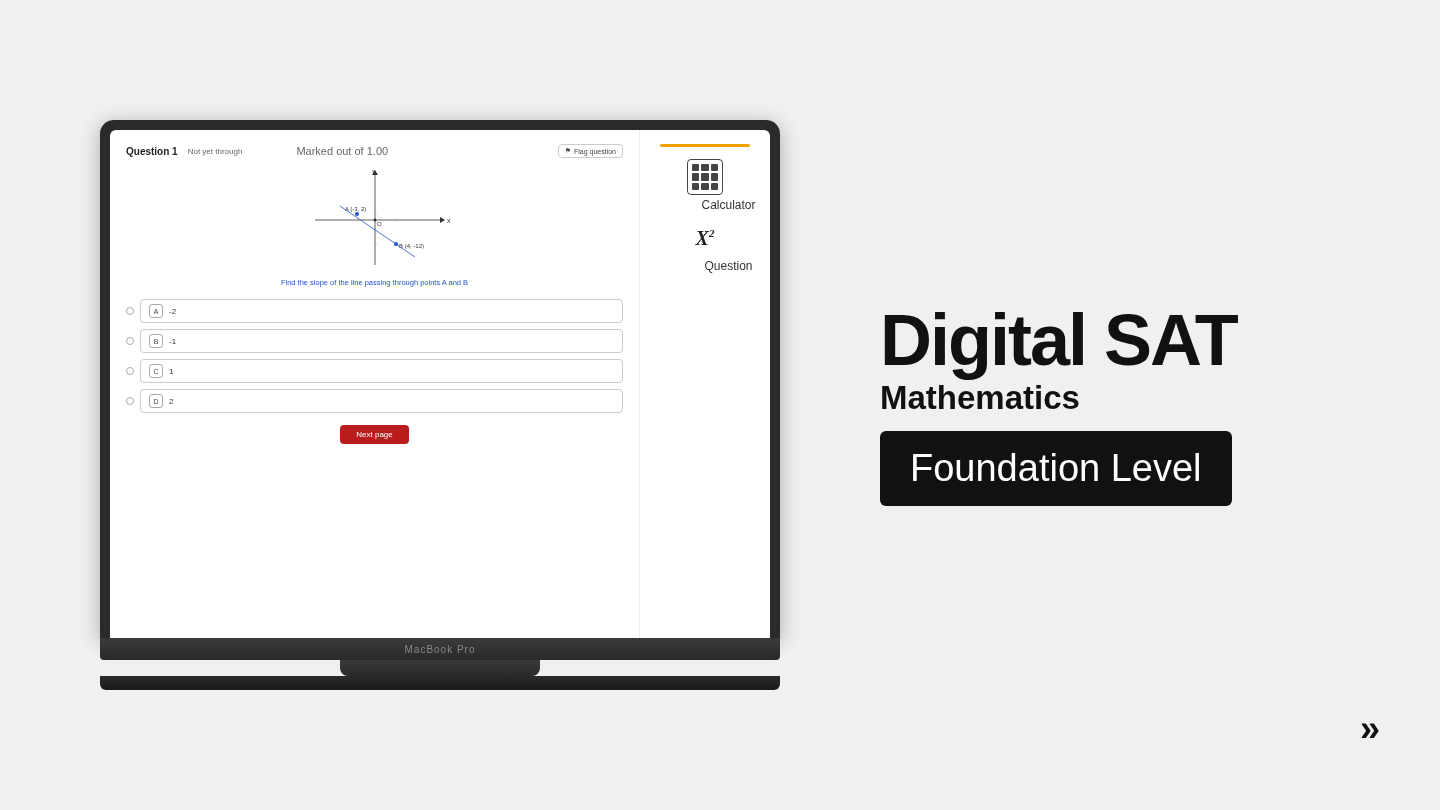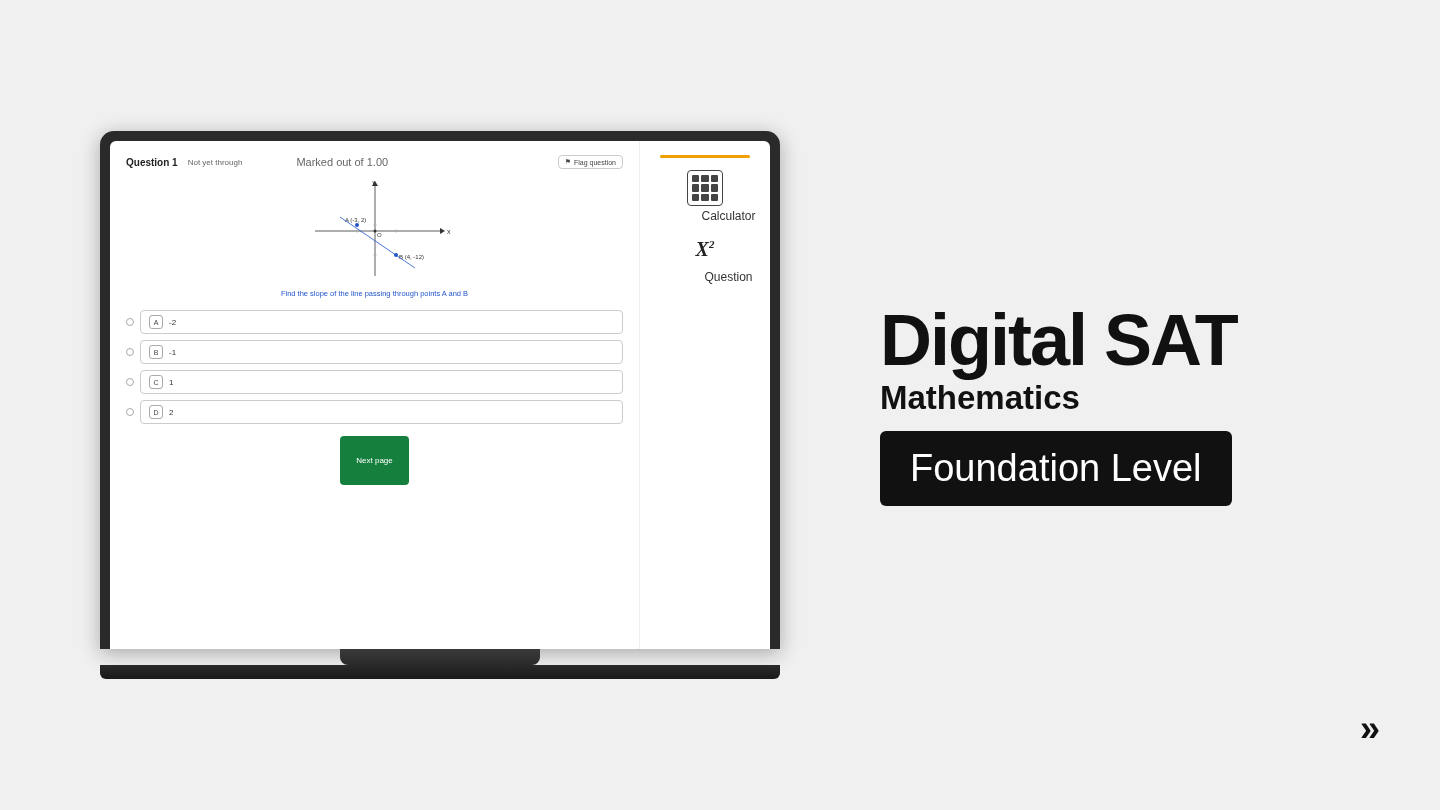--- a/index.html
+++ b/index.html
@@ -199,25 +199,25 @@
     }
 
     .option-value {
       font-size: 8px;
       color: #333;
     }
 
     .next-btn {
       display: block;
       margin: 12px auto 0;
-      background: #15803d;
+      background: #b91c1c;
       color: white;
       border: none;
       border-radius: 4px;
-      padding: 20px 16px;
+      padding: 5px 16px;
       font-size: 8px;
       cursor: pointer;
     }
 
     
     .quiz-right {
       width: 130px;
       padding: 14px 10px;
       display: flex;
       flex-direction: column;
@@ -432,20 +432,23 @@
               <div class="ref-icon">
                 <span>X<sup style="font-size:11px">2</sup></span>
               </div>
               <span class="tool-label">Question</span>
             </div>
           </div>
 
         </div>
       </div>
 
+      <div class="laptop-base">
+        <span class="laptop-brand">MacBook Pro</span>
+      </div>
       <div class="laptop-stand">
         <div class="laptop-stand-body"></div>
       </div>
       <div class="laptop-foot"></div>
     </div>
   </div>
 
   <div class="text-section">
     <div class="title-block">
       <div class="digital-sat">Digital SAT</div>

